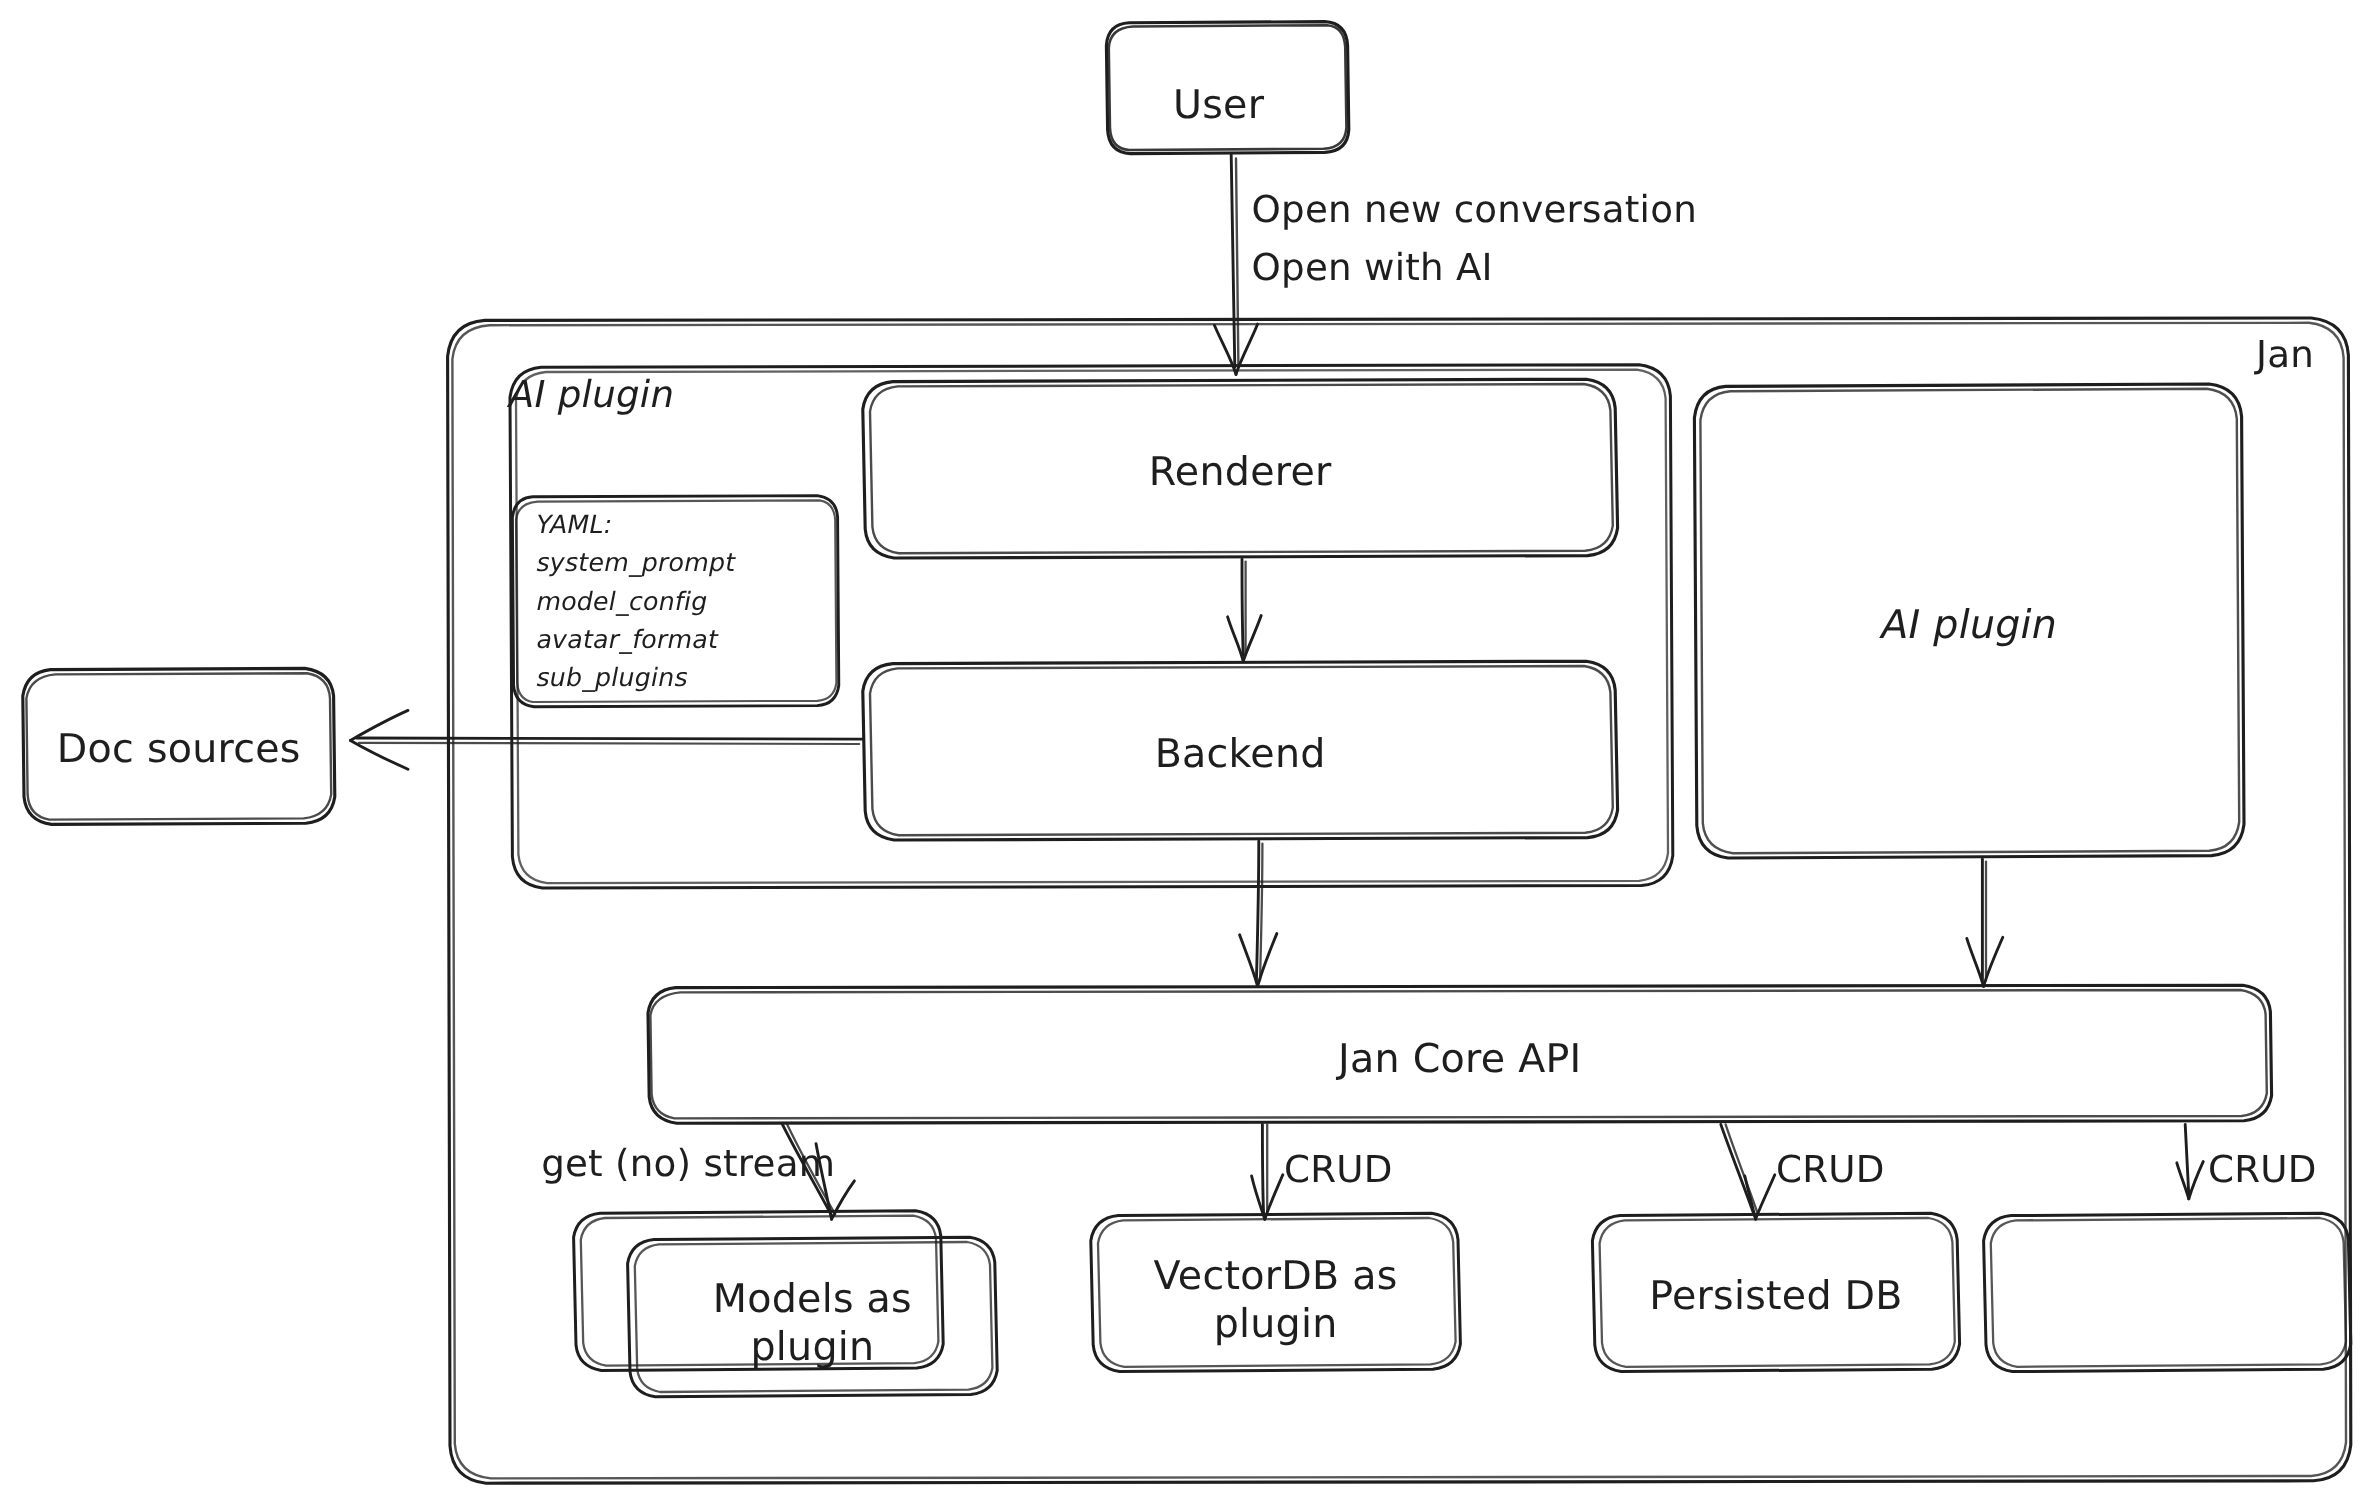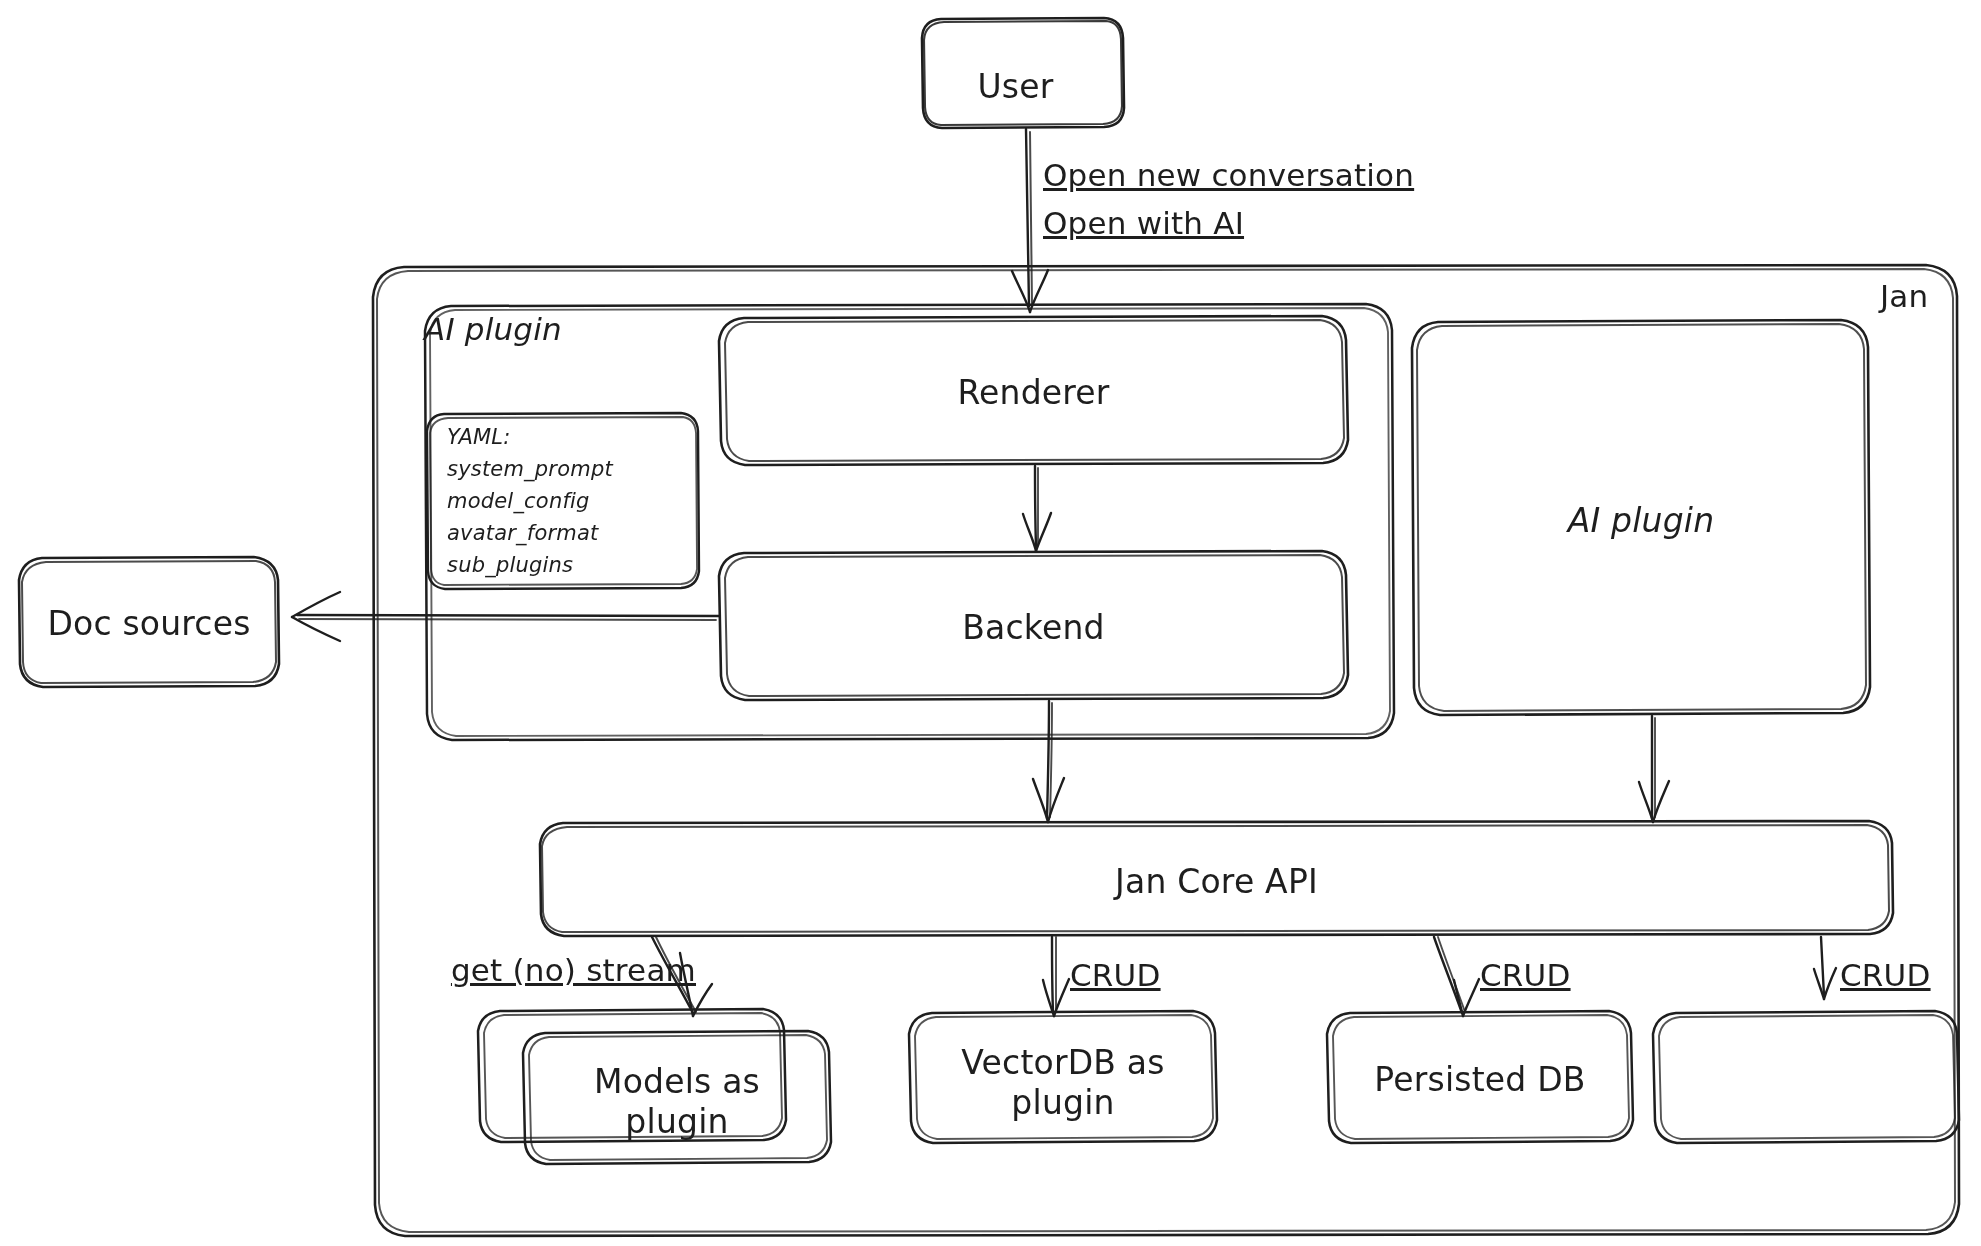--- a/index.html
+++ b/index.html
@@ -41,21 +41,20 @@
     pointer-events: auto;
   }
   .lbl-center {
     text-align: center;
   }
   .node-label {
     font-size: 33px;
   }
   .edge-label {
     font-size: 31px;
-    text-decoration: underline;
   }
   .group-label {
     font-size: 31px;
   }
   .yaml-label {
     font-size: 21px;
     line-height: 1.32;
   }
   .italicish {
     font-style: italic;

